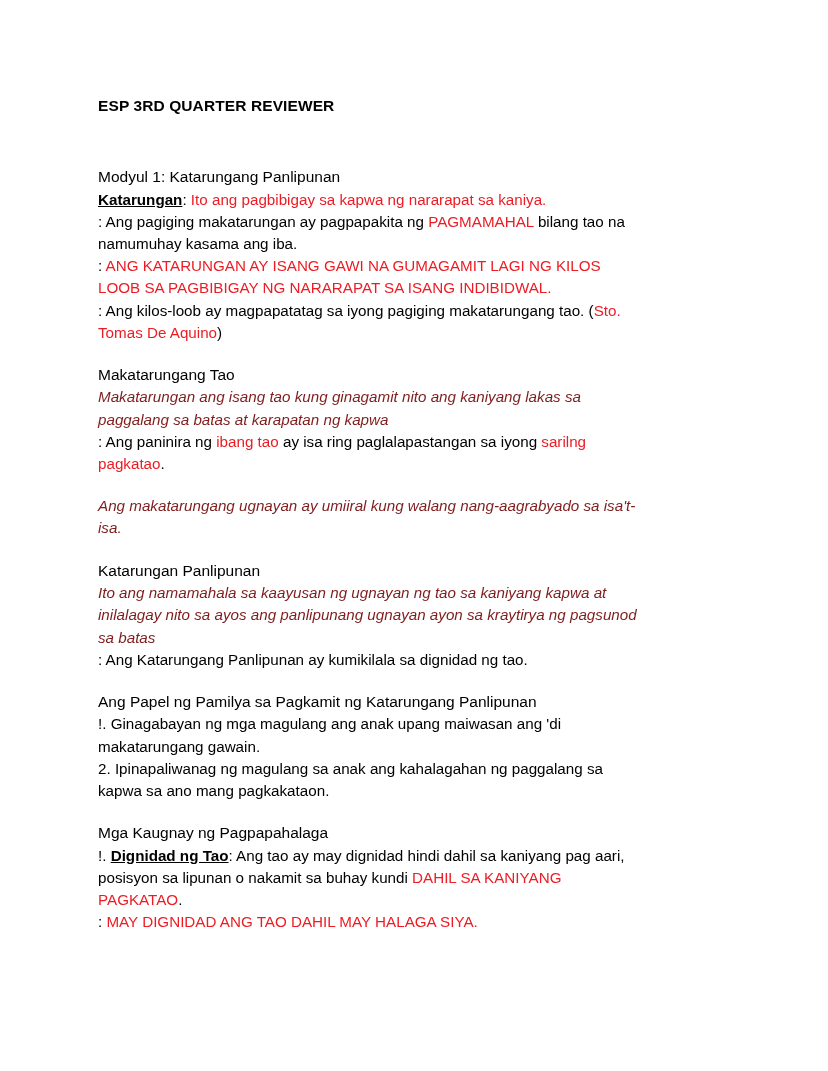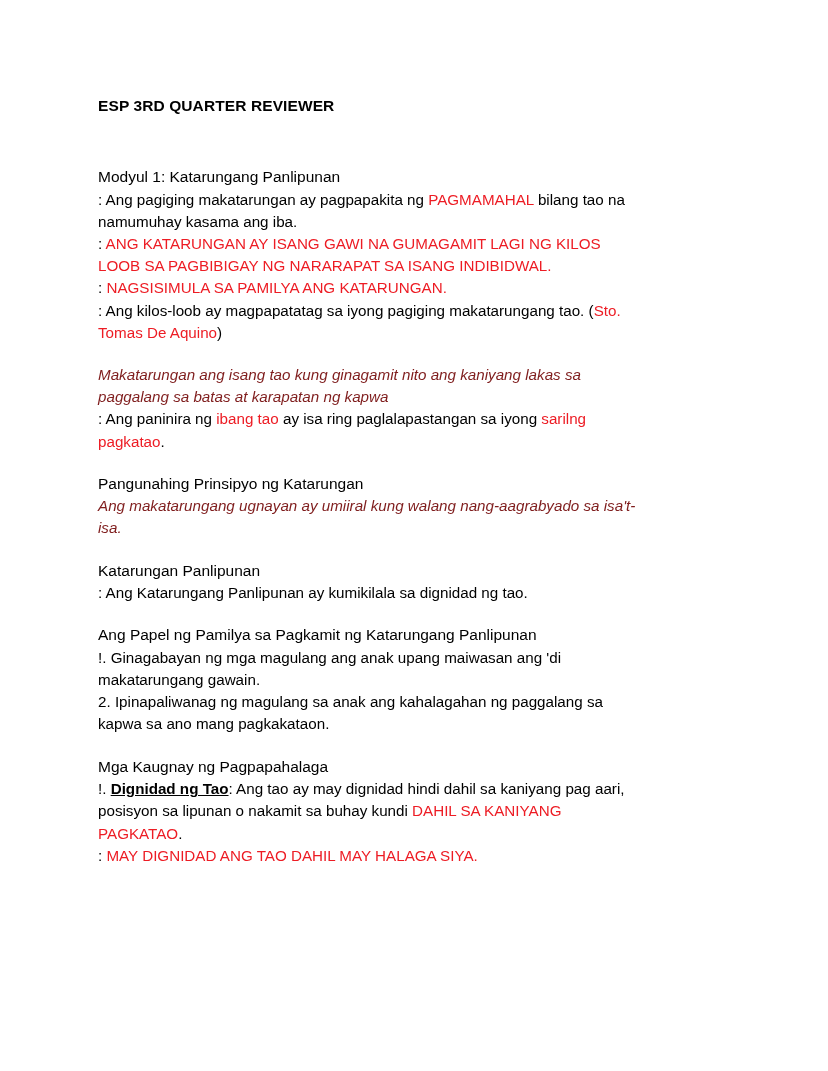--- a/index.html
+++ b/index.html
@@ -71,35 +71,36 @@
 
 <div class="page">
 
   <h1 class="doc-title">ESP 3RD QUARTER REVIEWER</h1>
 
   <div class="spacer-title"></div>
 
   <div id="sections-root">
       <div class="section">
         <div class="heading">Modyul 1: Katarungang Panlipunan</div>
+        <p class="para"><span class="bold-ul">Katarungan</span><span>: </span><span class="red">Ito ang pagbibigay sa kapwa ng nararapat sa kaniya.</span></p>
         <p class="para"><span>: Ang pagiging makatarungan ay pagpapakita ng </span><span class="red">PAGMAMAHAL</span><span> bilang tao na namumuhay kasama ang iba.</span></p>
         <p class="para"><span>: </span><span class="red">ANG KATARUNGAN AY ISANG GAWI NA GUMAGAMIT LAGI NG KILOS LOOB SA PAGBIBIGAY NG NARARAPAT SA ISANG INDIBIDWAL.</span></p>
-        <p class="para"><span>: </span><span class="red">NAGSISIMULA SA PAMILYA ANG KATARUNGAN.</span></p>
         <p class="para"><span>: Ang kilos-loob ay magpapatatag sa iyong pagiging makatarungang tao. (</span><span class="red">Sto. Tomas De Aquino</span><span>)</span></p>
       </div>
       <div class="section">
+        <div class="heading">Makatarungang Tao</div>
         <p class="para"><span class="ital-red">Makatarungan ang isang tao kung ginagamit nito ang kaniyang lakas sa paggalang sa batas at karapatan ng kapwa</span></p>
         <p class="para"><span>: Ang paninira ng </span><span class="red">ibang tao</span><span> ay isa ring paglalapastangan sa iyong </span><span class="red">sarilng pagkatao</span><span>.</span></p>
       </div>
       <div class="section">
-        <div class="heading">Pangunahing Prinsipyo ng Katarungan</div>
         <p class="para"><span class="ital-red">Ang makatarungang ugnayan ay umiiral kung walang nang-aagrabyado sa isa't-isa.</span></p>
       </div>
       <div class="section">
         <div class="heading">Katarungan Panlipunan</div>
+        <p class="para"><span class="ital-red">Ito ang namamahala sa kaayusan ng ugnayan ng tao sa kaniyang kapwa at inilalagay nito sa ayos ang panlipunang ugnayan ayon sa kraytirya ng pagsunod sa batas</span></p>
         <p class="para"><span>: Ang Katarungang Panlipunan ay kumikilala sa dignidad ng tao.</span></p>
       </div>
       <div class="section">
         <div class="heading">Ang Papel ng Pamilya sa Pagkamit ng Katarungang Panlipunan</div>
         <p class="para"><span>!. Ginagabayan ng mga magulang ang anak upang maiwasan ang 'di makatarungang gawain.</span></p>
         <p class="para"><span>2. Ipinapaliwanag ng magulang sa anak ang kahalagahan ng paggalang sa kapwa sa ano mang pagkakataon.</span></p>
       </div>
       <div class="section">
         <div class="heading">Mga Kaugnay ng Pagpapahalaga</div>
         <p class="para"><span>!. </span><span class="bold-ul">Dignidad ng Tao</span><span>: Ang tao ay may dignidad hindi dahil sa kaniyang pag aari, posisyon sa lipunan o nakamit sa buhay kundi </span><span class="red">DAHIL SA KANIYANG PAGKATAO</span><span>.</span></p>

